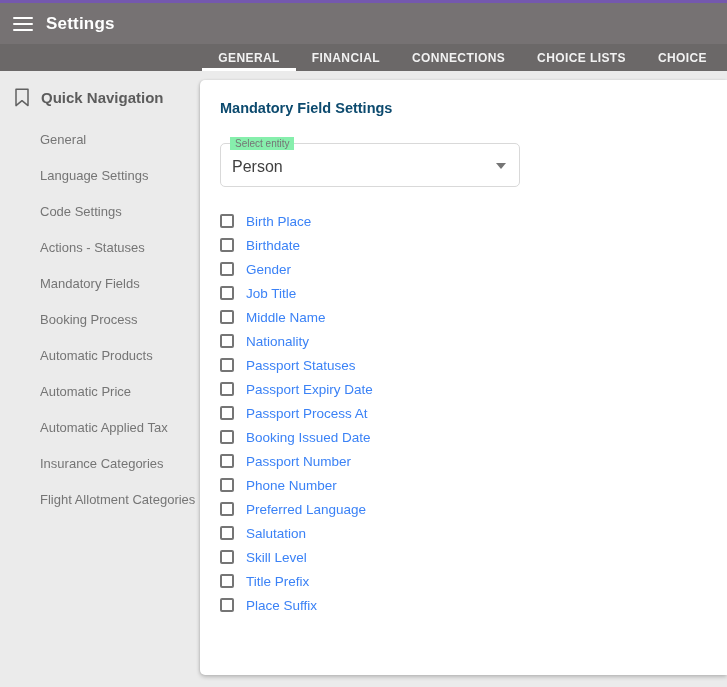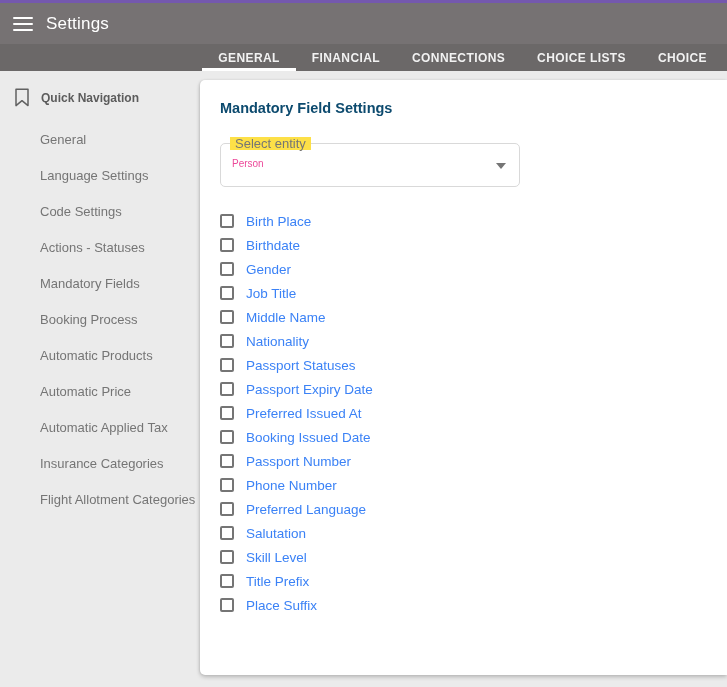--- a/index.html
+++ b/index.html
@@ -15,21 +15,21 @@
   .accent-strip { height: 3px; background: #7458ae; }
 
   
   .app-bar {
     height: 41px; background: #767273;
     display: flex; align-items: center; padding-left: 13px;
   }
   .hamburger { width: 20px; height: 14px; display: flex; flex-direction: column;
     justify-content: space-between; cursor: pointer; }
   .hamburger span { display: block; height: 2px; background: #ffffff; border-radius: 1px; }
-  .app-title { color: #ffffff; font-size: 17px; font-weight: normal; margin-left: 13px; letter-spacing: .2px; }
+  .app-title { color: #ffffff; font-size: 17px; font-weight: bold; margin-left: 13px; letter-spacing: .2px; }
 
   
   .tab-bar {
     height: 27px; background: #6b6868;
     display: flex; justify-content: flex-end; align-items: stretch;
     padding-right: 4px;
   }
   .tab {
     color: #f2f2f2; font-size: 12px; font-weight: bold; letter-spacing: .4px;
     display: flex; align-items: center; padding: 0 16px;
@@ -37,21 +37,21 @@
     cursor: pointer; white-space: nowrap;
   }
   .tab.active { border-bottom-color: #ffffff; }
 
   
   .sidebar { position: absolute; left: 0; top: 71px; width: 200px; }
   .sidebar-header {
     display: flex; align-items: center; gap: 11px;
     padding: 17px 0 0 14px;
   }
-  .sidebar-header-label { font-size: 12px; font-weight: bold; color: #5c5c5c; }
+  .sidebar-header-label { font-size: 15px; font-weight: bold; color: #5c5c5c; }
   .bookmark-icon { width: 16px; height: 19px; flex: 0 0 auto; }
   .nav-list { margin-top: 15px; }
   .nav-item {
     height: 36px; line-height: 36px; padding-left: 40px;
     font-size: 13px; color: #757575; cursor: pointer; white-space: nowrap;
   }
 
   
   .card {
     position: absolute; left: 200px; top: 80px; right: 0; height: 595px;
@@ -59,24 +59,24 @@
     box-shadow: 0 2px 4px rgba(0,0,0,0.22), -1px 0 2px rgba(0,0,0,0.08);
     padding: 20px 0 0 20px;
   }
   .card-heading { font-size: 14.5px; font-weight: bold; color: #0c4a6e; }
 
   .select-field {
     position: relative; width: 300px; height: 44px; margin-top: 27px;
     border: 1px solid #d9d9d9; border-radius: 5px; background: #fff; cursor: pointer;
   }
   .select-label {
-    position: absolute; top: -7px; left: 9px; background: #fde047;
-    padding: 0 5px; font-size: 13px; color: #757575; line-height: 13px;
-  }
-  .select-value { position: absolute; left: 11px; top: 14px; font-size: 10px; color: #ec4899; }
+    position: absolute; top: -7px; left: 9px; background: #86efac;
+    padding: 0 5px; font-size: 10px; color: #757575; line-height: 13px;
+  }
+  .select-value { position: absolute; left: 11px; top: 14px; font-size: 16px; color: #404040; }
   .select-caret {
     position: absolute; right: 13px; top: 19px; width: 0; height: 0;
     border-left: 5px solid transparent; border-right: 5px solid transparent;
     border-top: 6px solid #757575;
   }
 
   .field-list { margin-top: 22px; }
   .field-row { display: flex; align-items: center; height: 24px; cursor: pointer; }
   .checkbox {
     width: 14px; height: 14px; border: 2px solid #757575; border-radius: 2px;
@@ -167,21 +167,21 @@
         <div class="field-row">
           <span class="checkbox"></span>
           <span class="field-label">Passport Statuses</span>
         </div>
         <div class="field-row">
           <span class="checkbox"></span>
           <span class="field-label">Passport Expiry Date</span>
         </div>
         <div class="field-row">
           <span class="checkbox"></span>
-          <span class="field-label">Preferred Issued At</span>
+          <span class="field-label">Passport Process At</span>
         </div>
         <div class="field-row">
           <span class="checkbox"></span>
           <span class="field-label">Booking Issued Date</span>
         </div>
         <div class="field-row">
           <span class="checkbox"></span>
           <span class="field-label">Passport Number</span>
         </div>
         <div class="field-row">

